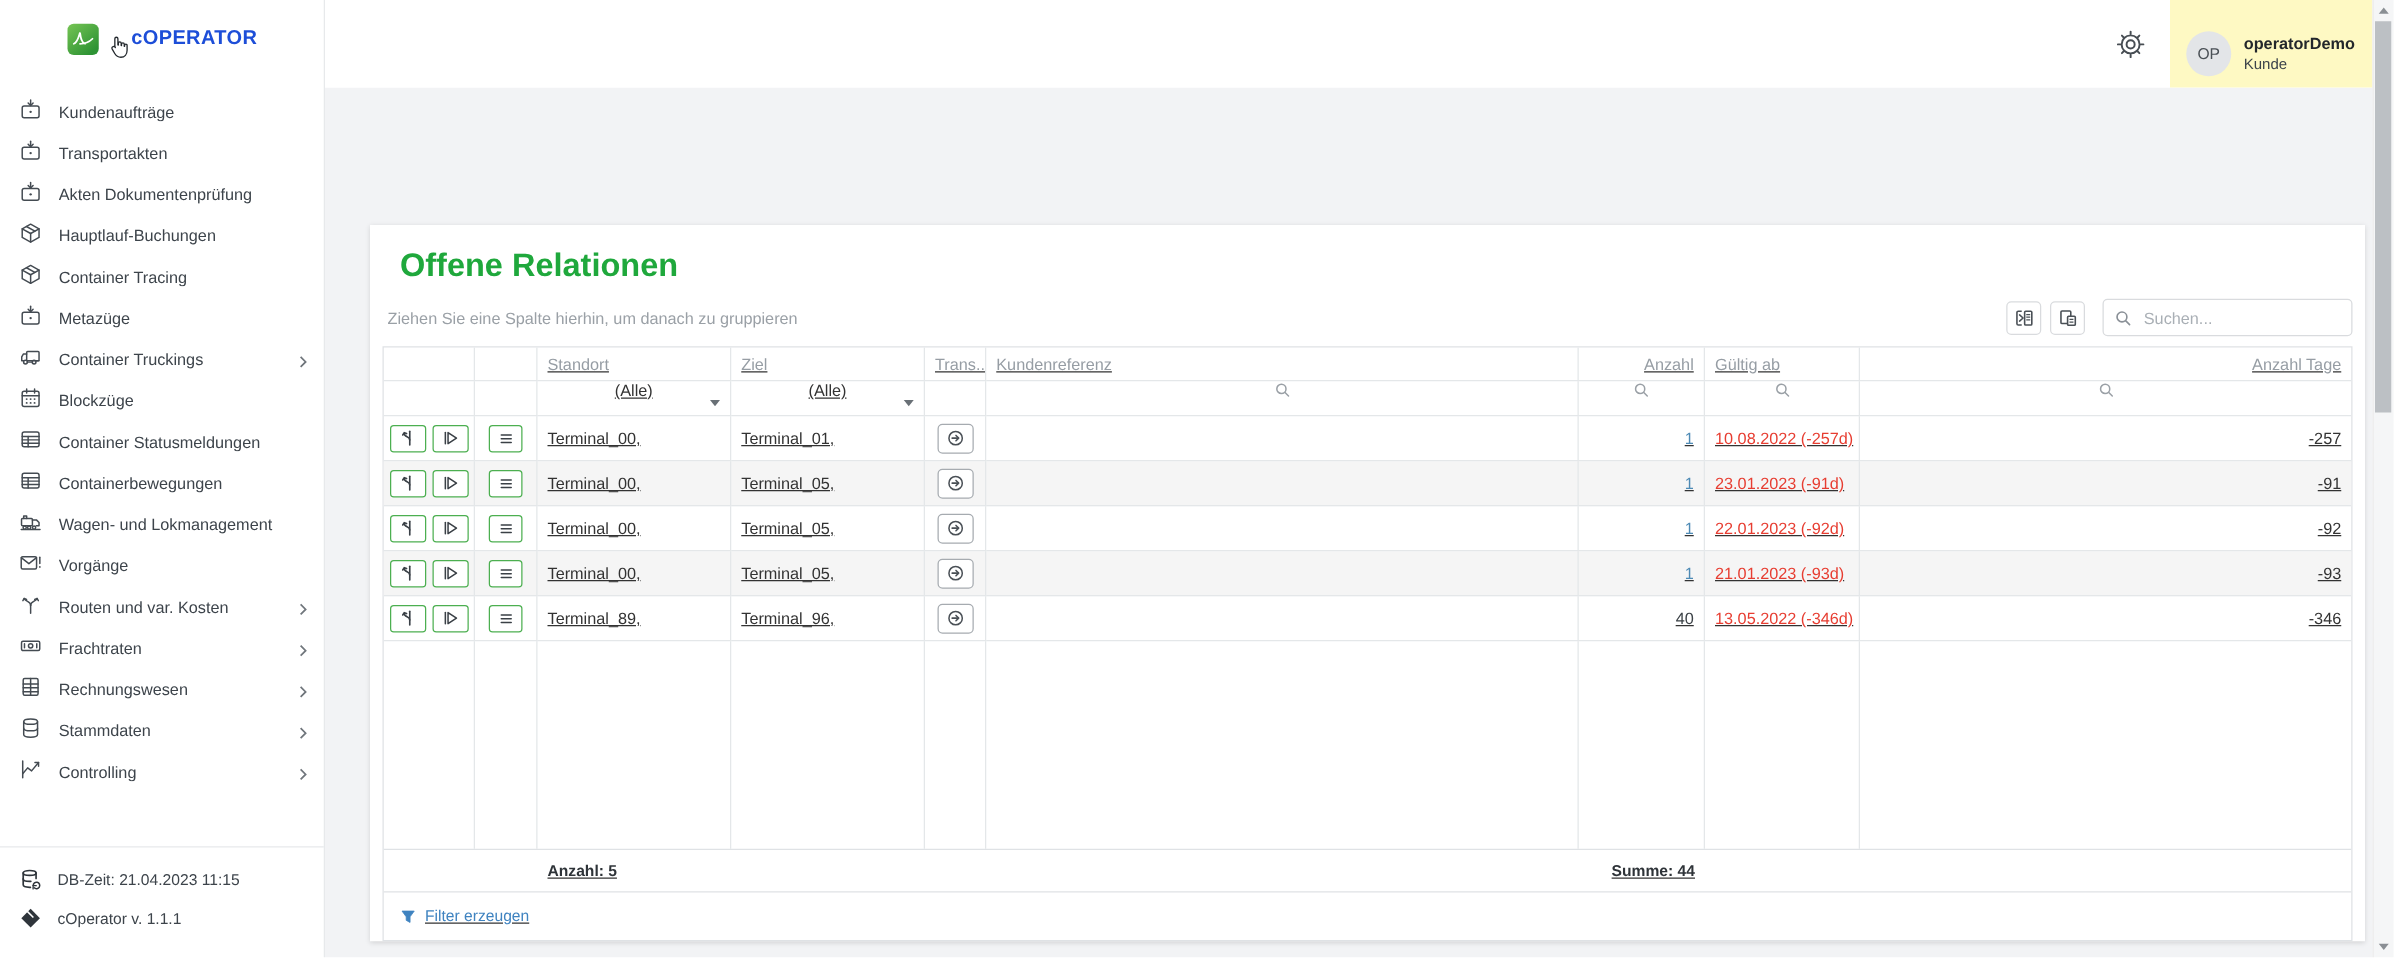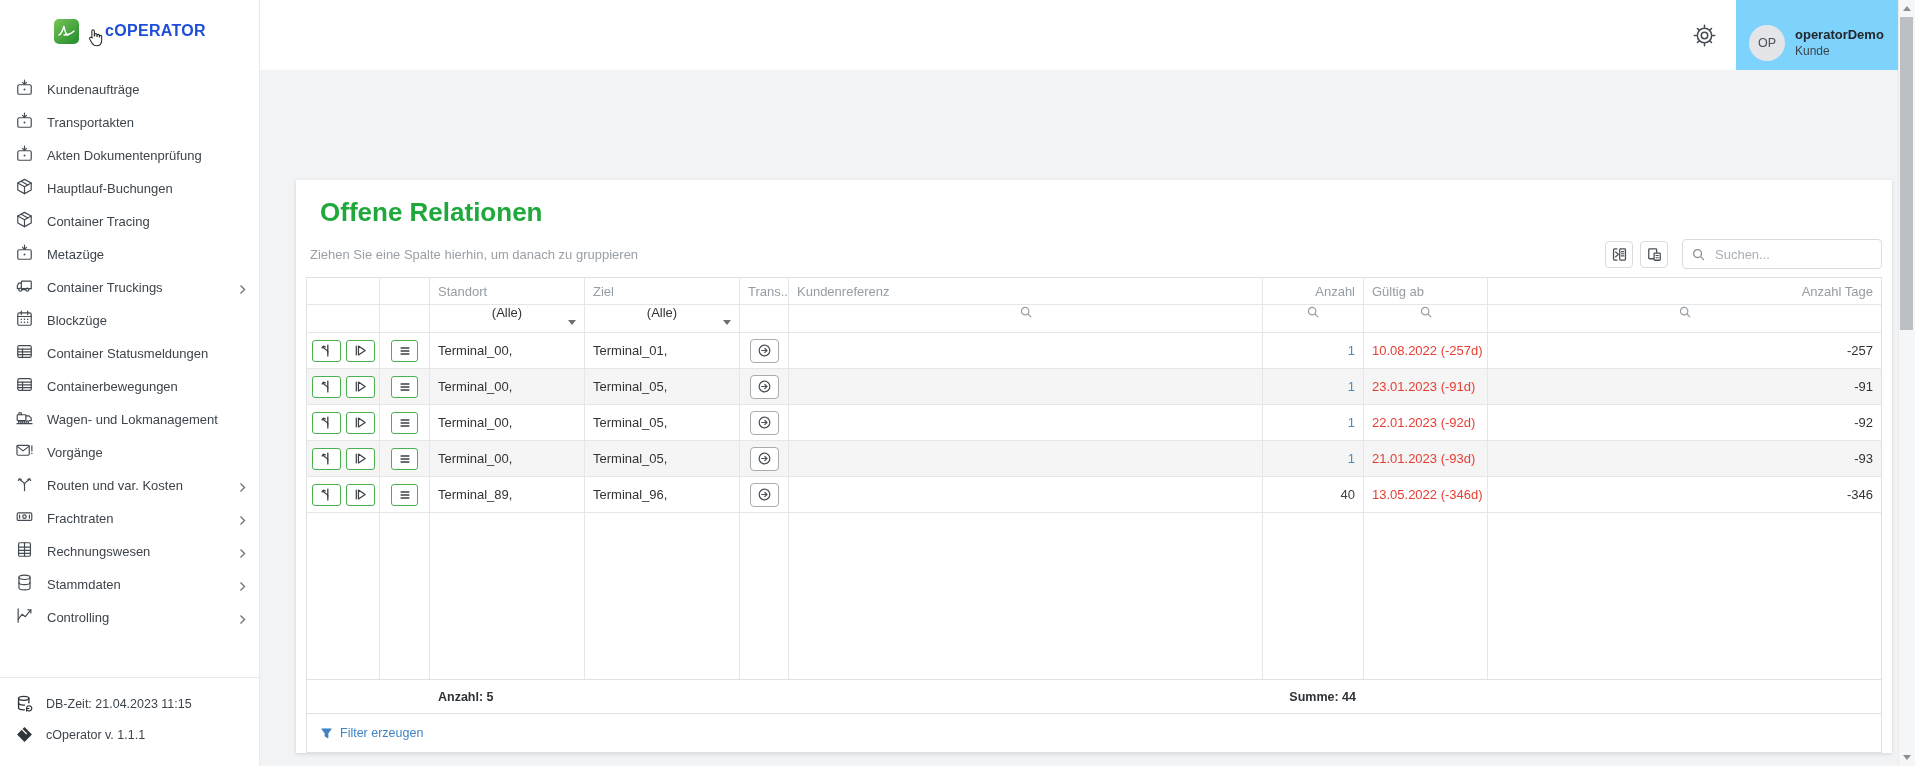--- a/index.html
+++ b/index.html
@@ -24,21 +24,21 @@
   .nav-chevron{flex:none;margin-left:6px;display:flex;align-items:center;}
   .sidebar-footer{flex:none;border-top:1px solid #e7e9eb;padding:10px 0 16px;}
   .foot-item{height:31px;display:flex;align-items:center;padding:0 14px;font-size:12.5px;color:#3d444b;}
   .foot-item .nav-icon{margin-right:12px;}
 
   
   .topbar{position:absolute;left:260px;top:0;right:17px;height:70px;background:#fff;
           display:flex;align-items:center;justify-content:flex-end;z-index:2;}
   .gear-btn{width:36px;height:36px;border:none;background:none;padding:0;margin-right:14px;
             display:flex;align-items:center;justify-content:center;cursor:pointer;}
-  .user-panel{height:100%;width:162px;background:#7dd3fc;display:flex;align-items:center;gap:10px;
+  .user-panel{height:100%;width:162px;background:#fef9c3;display:flex;align-items:center;gap:10px;
               padding:16px 8px 0 13px;box-sizing:border-box;cursor:pointer;}
   .avatar{width:36px;height:36px;border-radius:50%;background:#e3e5e8;color:#4a5056;flex:none;
           display:flex;align-items:center;justify-content:center;font-size:12.5px;}
   .user-meta{line-height:1.3;min-width:0;}
   .user-name{font-weight:bold;font-size:13px;color:#23272b;white-space:nowrap;}
   .user-role{font-size:12px;color:#3d444b;}
 
   
   .content{position:absolute;left:260px;top:70px;right:17px;bottom:0;background:#f2f3f5;z-index:1;}
   .card{margin:110px 6px 13px 36px;height:573px;background:#fff;box-shadow:0 1px 4px rgba(0,0,0,.13);
@@ -48,21 +48,21 @@
   .group-panel{flex:1;font-size:13px;color:#9aa0a6;padding-left:4px;cursor:default;}
   .tool-btn{width:28px;height:27px;border:1px solid #d9dbde;border-radius:4px;background:#fff;
             display:flex;align-items:center;justify-content:center;margin-left:7px;cursor:pointer;padding:0;}
   .search-box{width:200px;height:30px;border:1px solid #d9dbde;border-radius:4px;background:#fff;
               display:flex;align-items:center;margin-left:14px;padding:0 8px;box-sizing:border-box;}
   .search-box input{border:none;outline:none;flex:1;min-width:0;font-size:13px;margin-left:7px;
                     font-family:inherit;color:#333;background:transparent;}
   .search-box input::placeholder{color:#a9afb5;}
 
   
-  .gridbox{flex:1;margin:0 10px;border:1px solid #dfe2e5;display:flex;flex-direction:column;min-height:0;}
+  .gridbox{flex:1;margin:0 10px;border:1px solid #dfe2e5;display:flex;flex-direction:column;min-height:0;text-decoration:underline;}
   .trow{display:grid;grid-template-columns:73px 50px 155px 155px 49px 1fr 101px 124px 1fr;}
   .trow{grid-template-columns:73px 50px 155px 155px 49px minmax(0,1fr) 101px 124px 393px;}
   .cell{border-right:1px solid #e4e7e9;padding:0 8px;display:flex;align-items:center;min-width:0;
         box-sizing:border-box;font-size:13px;color:#333;overflow:hidden;white-space:nowrap;}
   .trow .cell:last-child{border-right:none;}
   .thead .cell{height:27px;color:#969da4;border-bottom:1px solid #e4e7e9;}
   .tfilter .cell{height:28px;border-bottom:1px solid #e4e7e9;flex-direction:column;}
   .data-row .cell{height:36px;border-bottom:1px solid #e4e7e9;}
   .data-row.alt{background:#f5f5f5;}
   .right{justify-content:flex-end;text-align:right;}

